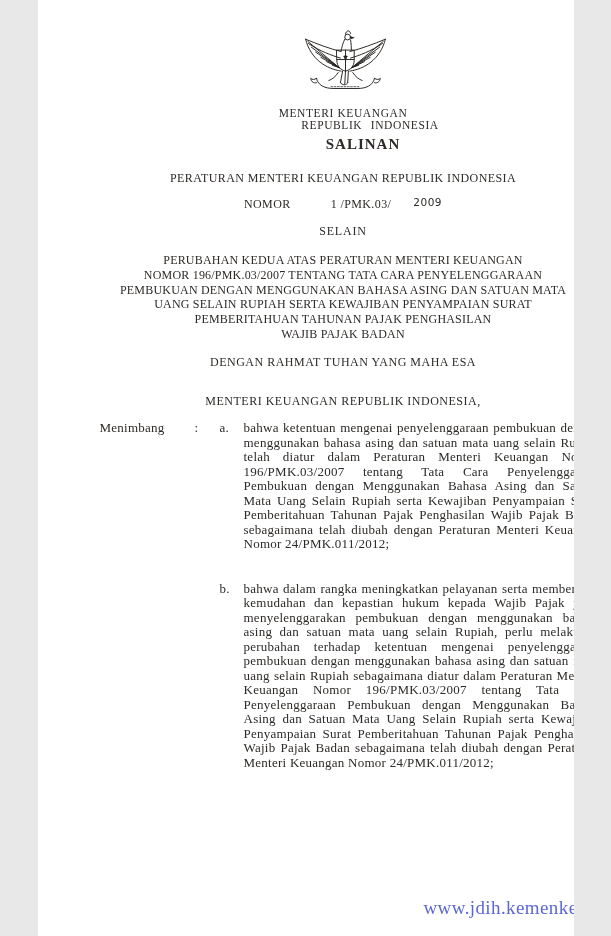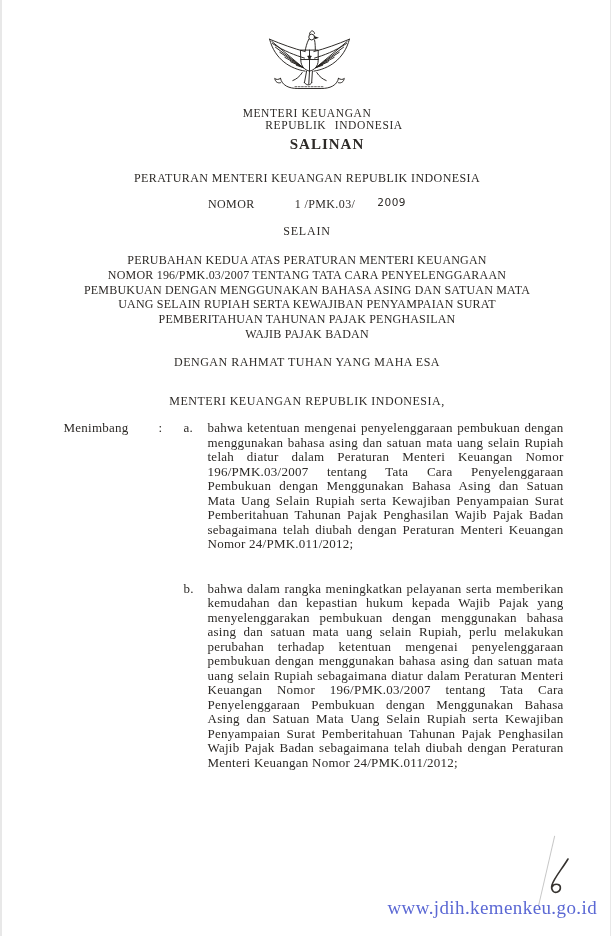--- a/index.html
+++ b/index.html
@@ -2,21 +2,21 @@
 <html><head>
 <meta charset="utf-8">
 <style>
   html, body {
     margin: 0;
     padding: 0;
     background: #e8e8e8;
   }
   .page {
     position: relative;
-    width: 608px;
+    width: 536px;
     height: 936px;
     margin: 0 auto;
     background: #ffffff;
     overflow: hidden;
     font-family: "Liberation Serif", "DejaVu Serif", serif;
     color: #2d2a27;
   }
   .abs { position: absolute; }
   .center-line {
     left: 0;

